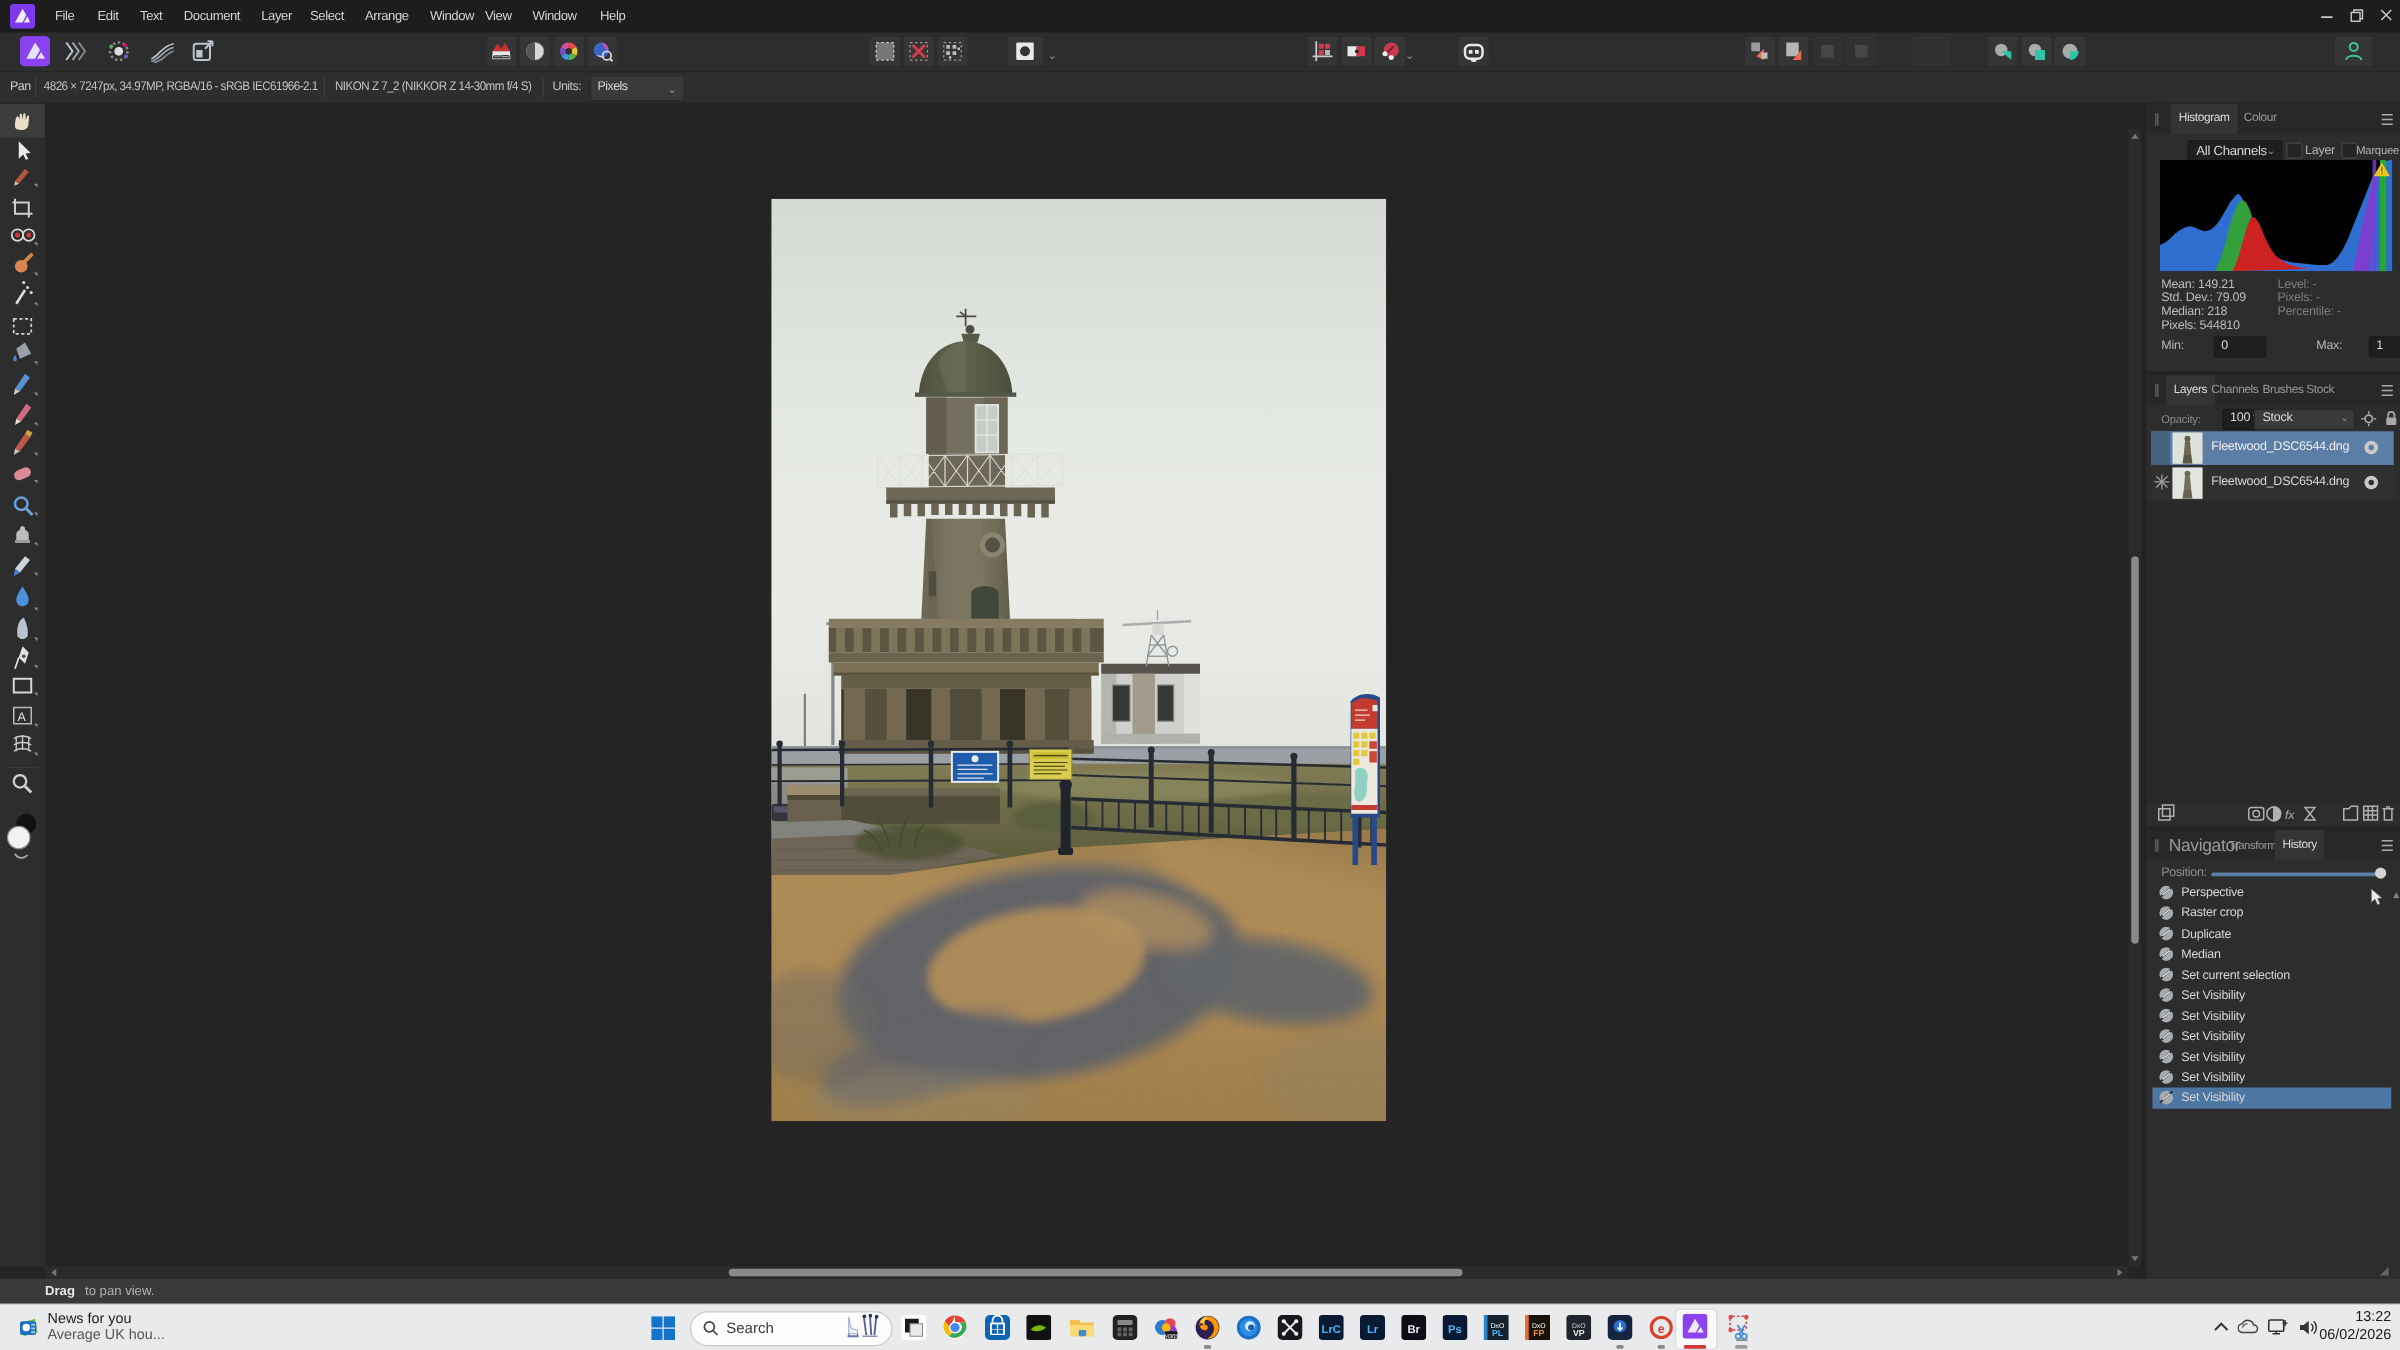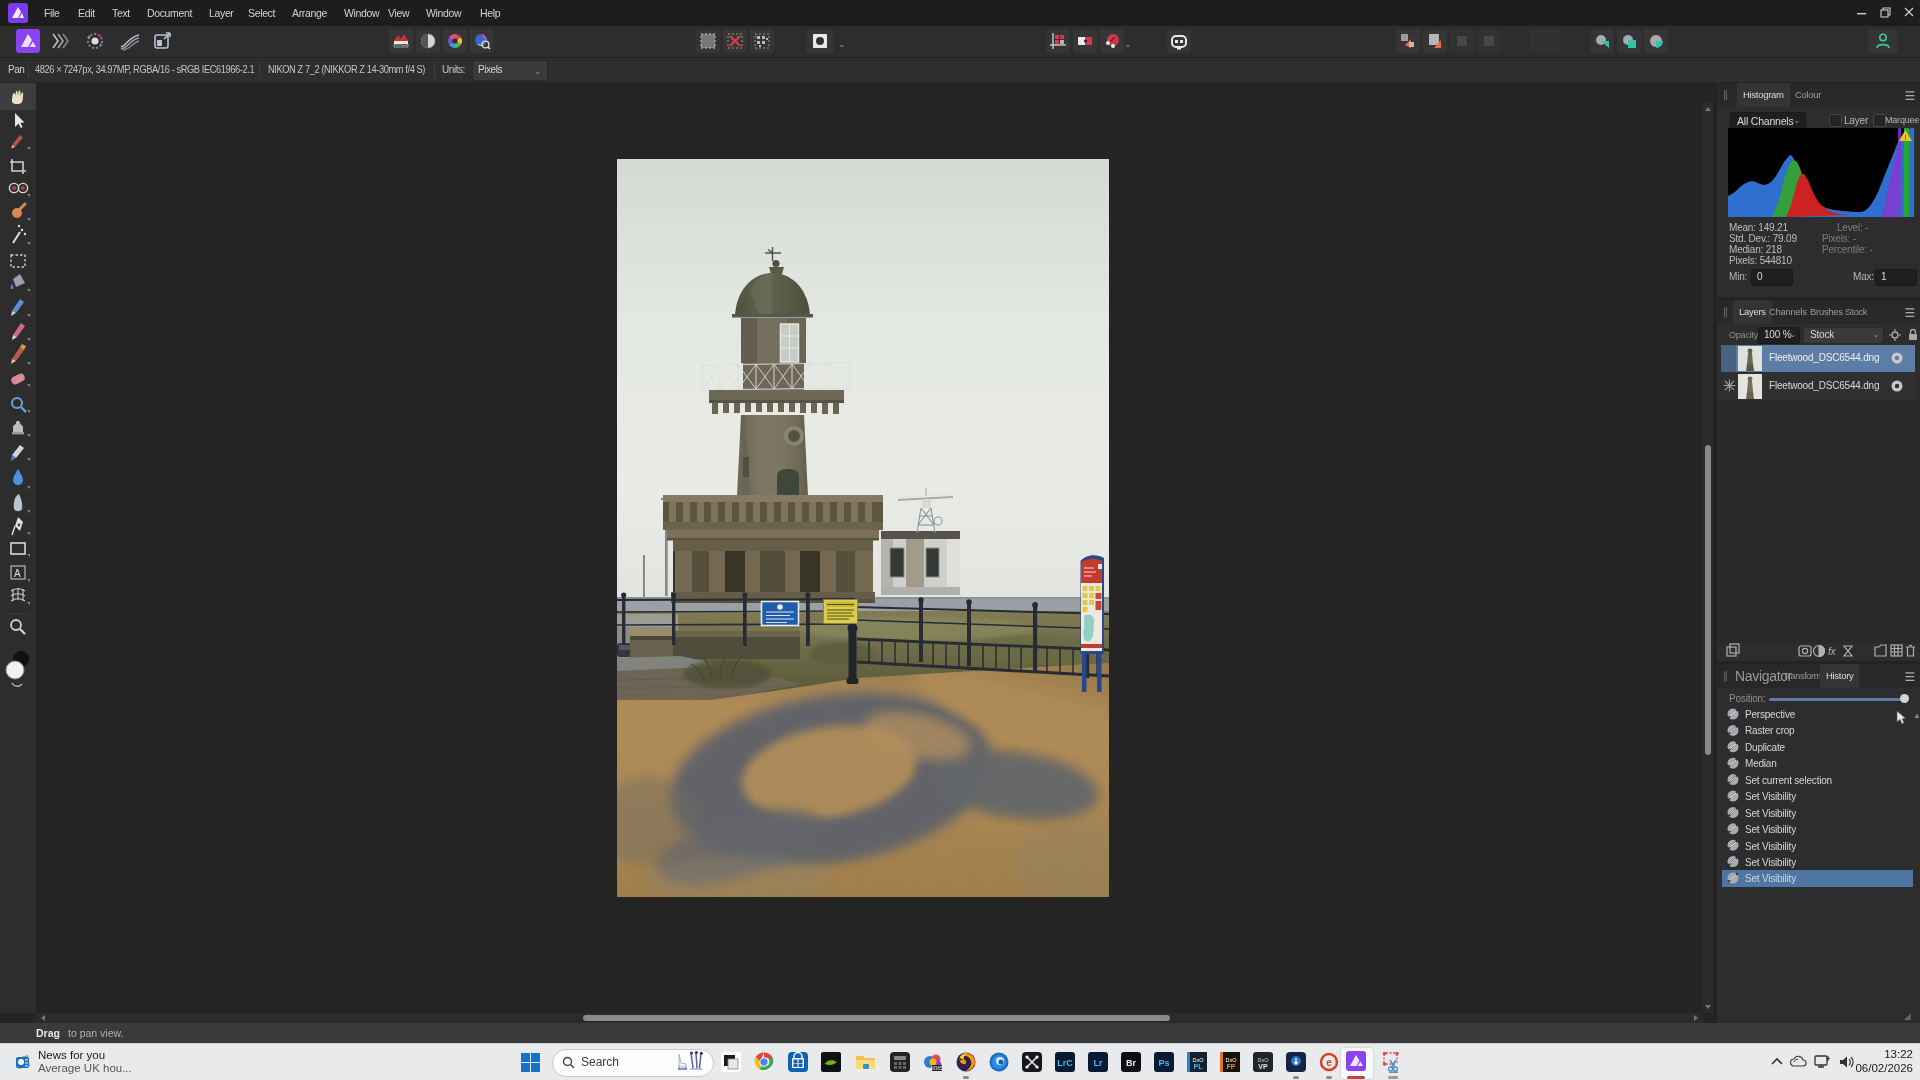--- a/index.html
+++ b/index.html
@@ -20,21 +20,21 @@
 
 #ltools{position:absolute;left:0;top:83px;width:36px;height:930px;background:#2d2d2d;}
 
 #canvas{position:absolute;left:36px;top:103px;width:1667px;height:910px;background:#242424;}
 
 #rpanel{position:absolute;left:1717px;top:83px;width:203px;height:943px;background:#2d2d2e;color:#c0c0c0;font-size:10px;letter-spacing:-0.2px;}
 .ptabs{position:relative;height:24px;background:#282828;}
 .ptab{position:absolute;top:0;height:24px;line-height:24px;padding:0 6px;color:#9a9a9a;font-size:9.5px;letter-spacing:-0.3px;}
 .ptab.act{background:#343435;color:#dcdcdc;}
 .hamb{position:absolute;right:5px;top:6px;color:#aaa;font-size:12px;}
-.inbox{position:absolute;background:#1f1f20;border:1px solid #1a1a1a;border-radius:2px;color:#d8d8d8;}
+.inbox{position:absolute;background:#1f1f20;border:1px solid #1a1a1a;border-radius:2px;color:#d8d8d8;margin-left:20px;}
 .hname{position:absolute;left:28px;color:#d5d5d5;font-size:10px;letter-spacing:-0.2px;}
 
 #vsb{position:absolute;left:1703px;top:103px;width:10px;height:910px;background:#2b2b2b;}
 #vsb .thumb{position:absolute;left:2px;top:342px;width:6px;height:310px;background:#8a8a8a;border-radius:3px;}
 #hsb{position:absolute;left:36px;top:1013px;width:1667px;height:10px;background:#2b2b2b;}
 #hsb .thumb{position:absolute;left:547px;top:2px;width:587px;height:6px;background:#8a8a8a;border-radius:3px;}
 
 #statusbar{position:absolute;left:0;top:1023px;width:1920px;height:20px;background:#3a3a3b;color:#b0b0b0;font-size:10.5px;}
 
 #taskbar{position:absolute;left:0;top:1043px;width:1920px;height:37px;background:#e9eaec;border-top:1px solid #cfd0d2;}
@@ -744,21 +744,21 @@
       <path d="M168 89 L170 60 L172 34 L174 16 L176 6 L178 2 L178 89 Z" fill="#2e6fd0"></path>
       <rect x="176" y="0" width="5" height="89" fill="#27a835"></rect>
       <rect x="170" y="0" width="3" height="89" fill="#7a3fd1" opacity="0.8"></rect>
       <path d="M171 13 L177.5 2 L184 13 Z" fill="#e8c61e"></path>
         <text x="177.5" y="11.5" font-size="8" fill="#333" text-anchor="middle">!</text>
     </svg>
     <span class="abs" style="left:12px;top:139px;color:#bdbdbd">Mean: 149.21</span>
     <span class="abs" style="left:12px;top:150px;color:#bdbdbd">Std. Dev.: 79.09</span>
     <span class="abs" style="left:12px;top:161px;color:#bdbdbd">Median: 218</span>
     <span class="abs" style="left:12px;top:172px;color:#bdbdbd">Pixels: 544810</span>
-    <span class="abs" style="left:120px;top:139px;color:#7c7c7c">Level: -</span>
+    <span class="abs" style="left:105px;top:139px;color:#7c7c7c">Level: -</span>
     <span class="abs" style="left:105px;top:150px;color:#7c7c7c">Pixels: -</span>
     <span class="abs" style="left:105px;top:161px;color:#7c7c7c">Percentile: -</span>
     <span class="abs" style="left:12px;top:188px;color:#b5b5b5">Min:</span>
     <div class="inbox" style="left:34px;top:186px;width:40px;height:15px">
         <span style="position:absolute;left:5px;top:1px">0</span>
       </div>
     <span class="abs" style="left:136px;top:188px;color:#b5b5b5">Max:</span>
     <div class="inbox" style="left:158px;top:186px;width:40px;height:15px">
         <span style="position:absolute;left:5px;top:1px">1</span>
       </div>

